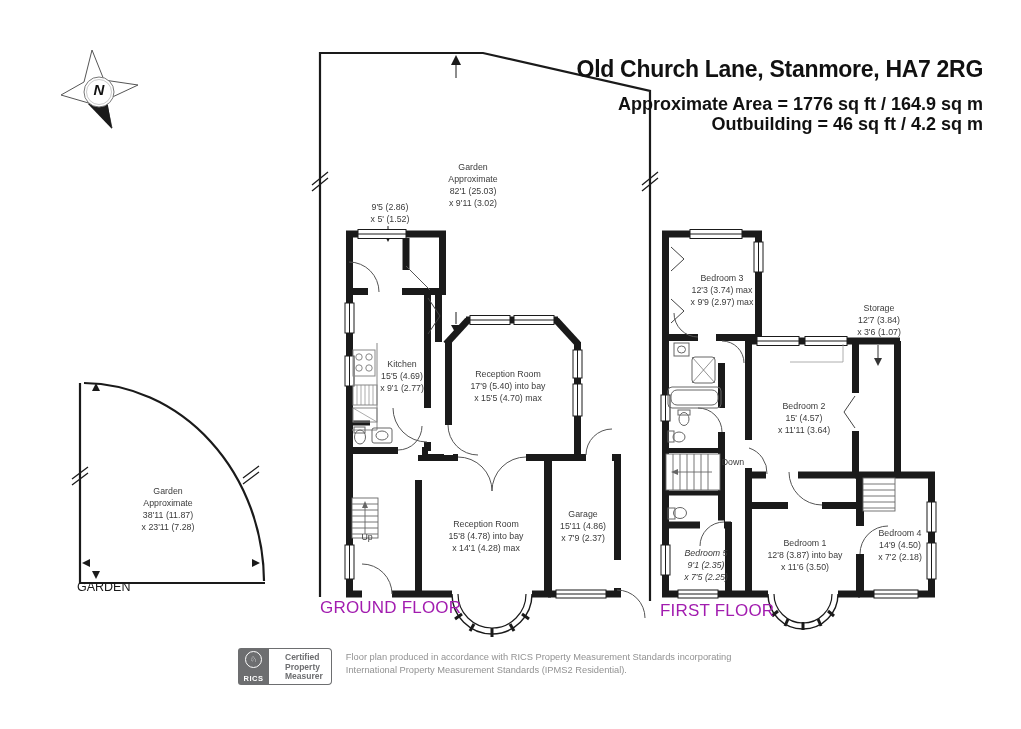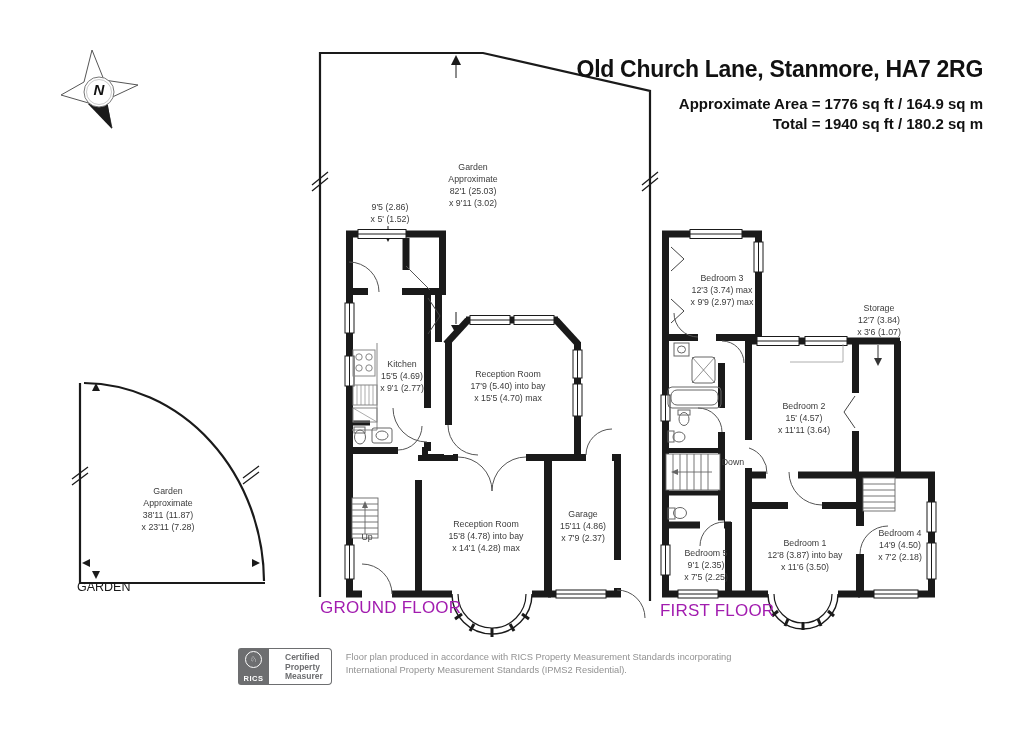--- a/index.html
+++ b/index.html
@@ -2,21 +2,21 @@
 <html><head>
 <meta charset="utf-8">
 <style>
   html,body{margin:0;padding:0;background:#fff;}
   .canvas{position:relative;width:1021px;height:729px;background:#fff;overflow:hidden;
           font-family:"Liberation Sans","DejaVu Sans",sans-serif;color:#111;}
   .plan-svg{position:absolute;left:0;top:0;}
   
   .hdr{position:absolute;right:38px;top:16px;text-align:right;margin-top:40px;}
   .hdr-title{font-size:23px;font-weight:bold;letter-spacing:-0.3px;}
-  .hdr-areas{margin-top:11px;font-size:15px;font-weight:bold;line-height:20px;text-align:right;}
+  .hdr-areas{margin-top:11px;font-size:18px;font-weight:bold;line-height:20px;text-align:right;}
   .hdr-note{margin-top:4px;font-size:10.5px;font-weight:bold;}
   
   .lbl{position:absolute;transform:translateX(-50%);text-align:center;
        font-size:8.8px;line-height:12px;color:#3b3b3b;white-space:nowrap;}
   .floor-cap{position:absolute;font-size:17px;color:#a21caf;letter-spacing:0.2px;}
   .garden-cap{position:absolute;font-size:12.5px;color:#1a1a1a;}
   
   .foot{position:absolute;left:238px;top:648px;display:flex;align-items:flex-start;}
   .rics-badge{display:flex;height:37px;}
   .rics-left{width:31px;height:37px;background:#6d6e70;border-radius:3px 0 0 3px;
@@ -350,21 +350,21 @@
     <polygon points="88,104 112,129 106,94" fill="#1a1a1a"></polygon>
     <circle cx="99" cy="92" r="15" fill="#ffffff" stroke="#777" stroke-width="1"></circle>
     <circle cx="99" cy="92" r="12.5" fill="none" stroke="#bbb" stroke-width="0.8"></circle>
   </g>
 </svg>
 
   <div class="hdr">
     <div class="hdr-title">Old Church Lane, Stanmore, HA7 2RG</div>
     <div class="hdr-areas">
       <div>Approximate Area = 1776 sq ft / 164.9 sq m</div>
-      <div>Total = 1940 sq ft / 180.2 sq m</div>
+      <div>Outbuilding = 46 sq ft / 4.2 sq m</div>
     </div>
   </div>
 
   <div class="lbl" style="left:99px;top:84px;font-size:15px;font-weight:bold;font-style:italic;color:#111;">N</div>
 
   <div class="lbl" style="left:473px;top:161px;">
     <div>Garden</div>
     <div>Approximate</div>
     <div>82'1 (25.03)</div>
     <div>x 9'11 (3.02)</div>
@@ -404,21 +404,21 @@
   <div class="lbl" style="left:879px;top:302px;">
     <div>Storage</div>
     <div>12'7 (3.84)</div>
     <div>x 3'6 (1.07)</div>
   </div>
   <div class="lbl" style="left:804px;top:400px;">
     <div>Bedroom 2</div>
     <div>15' (4.57)</div>
     <div>x 11'11 (3.64)</div>
   </div>
-  <div class="lbl" style="left:706px;top:547px;">
+  <div class="lbl" style="left:706px;top:547px;font-style:italic;">
     <div>Bedroom 5</div>
     <div>9'1 (2.35)</div>
     <div>x 7'5 (2.25)</div>
   </div>
   <div class="lbl" style="left:805px;top:537px;">
     <div>Bedroom 1</div>
     <div>12'8 (3.87) into bay</div>
     <div>x 11'6 (3.50)</div>
   </div>
   <div class="lbl" style="left:900px;top:527px;">

